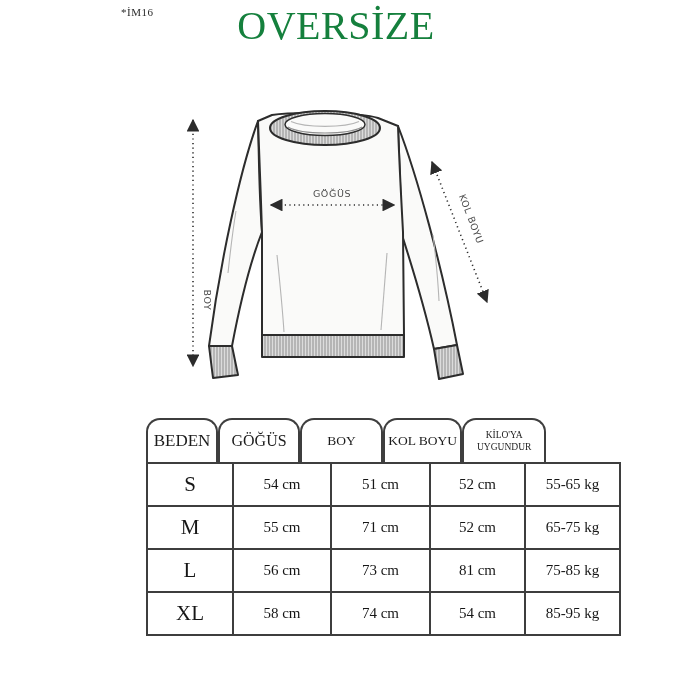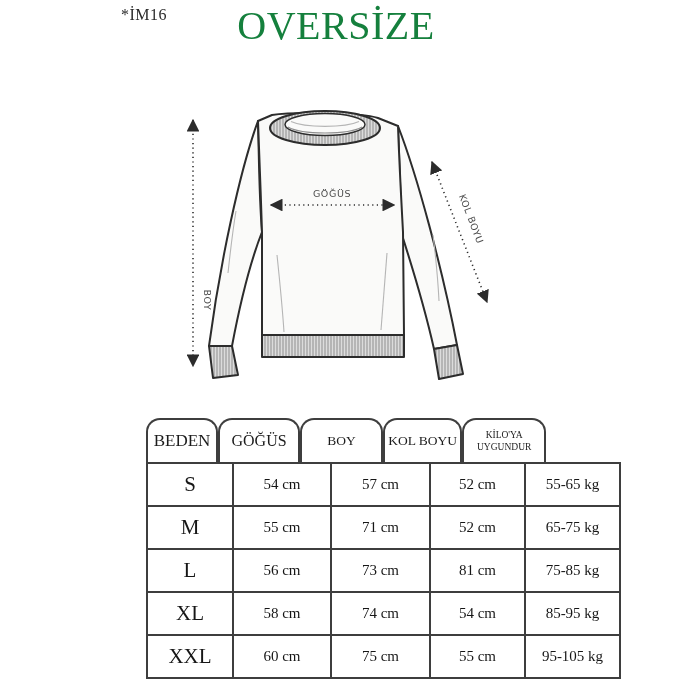--- a/index.html
+++ b/index.html
@@ -1,21 +1,21 @@
 <!DOCTYPE html>
 <html><head>
 <meta charset="utf-8">
 <style>
   html,body{margin:0;padding:0;background:#ffffff;}
   .page{
     position:relative;width:700px;height:700px;background:#ffffff;overflow:hidden;
     font-family:"Liberation Serif", serif;color:#1c1c1c;
   }
   .code{
-    position:absolute;left:121px;top:6px;font-size:16px;letter-spacing:0.5px;color:#2b2b2b;
+    position:absolute;left:121px;top:6px;font-size:11px;letter-spacing:0.5px;color:#2b2b2b;
   }
   .title{
     position:absolute;left:336px;top:2px;transform:translateX(-50%);
     margin:0;font-size:40px;font-weight:normal;letter-spacing:0.5px;color:#15803d;white-space:nowrap;
   }
   .diagram{position:absolute;left:180px;top:95px;width:320px;height:290px;}
 
   .table-wrap{position:absolute;left:114px;top:418px;width:400px;padding-left:32px;}
   .tabs{display:flex;height:44px;}
   .tab{
@@ -106,21 +106,21 @@
         <col style="width:86px">
           <col style="width:98px">
           <col style="width:99px">
           <col style="width:95px">
           <col style="width:95px">
       </colgroup>
       <tbody>
         <tr>
           <td class="size">S</td>
           <td>54 cm</td>
-          <td>57 cm</td>
+          <td>51 cm</td>
           <td>52 cm</td>
           <td>55-65 kg</td>
         </tr>
         <tr>
           <td class="size">M</td>
           <td>55 cm</td>
           <td>71 cm</td>
           <td>52 cm</td>
           <td>65-75 kg</td>
         </tr>
@@ -131,25 +131,18 @@
           <td>81 cm</td>
           <td>75-85 kg</td>
         </tr>
         <tr>
           <td class="size">XL</td>
           <td>58 cm</td>
           <td>74 cm</td>
           <td>54 cm</td>
           <td>85-95 kg</td>
         </tr>
-        <tr>
-          <td class="size">XXL</td>
-          <td>60 cm</td>
-          <td>75 cm</td>
-          <td>55 cm</td>
-          <td>95-105 kg</td>
-        </tr>
       </tbody>
     </table>
   </div>
 
 
 </div>
 
 </body></html>

